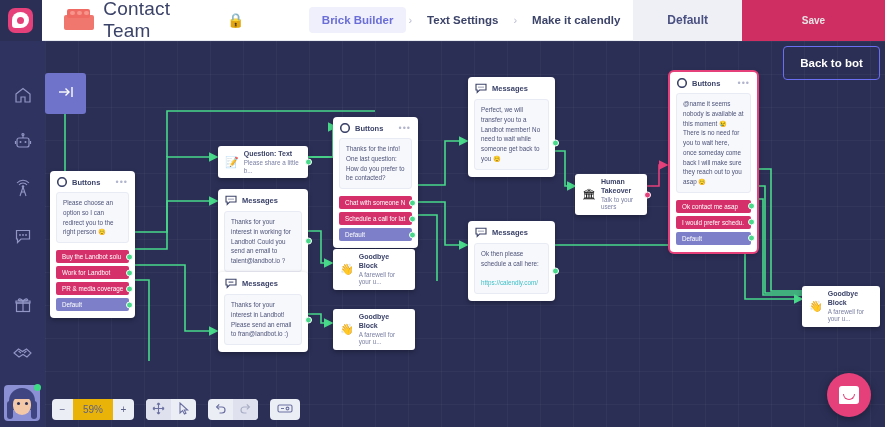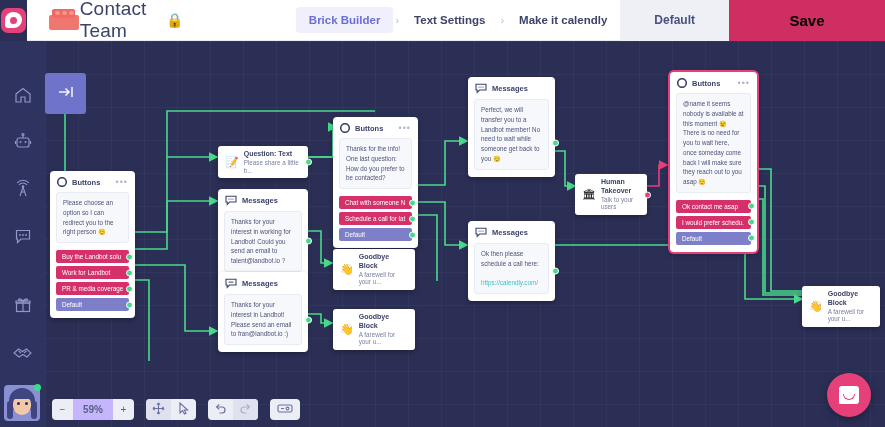--- a/index.html
+++ b/index.html
@@ -44,37 +44,37 @@
   }
   .brick-ico .stud {
     position: absolute; top: 2px; width: 5px; height: 4px;
     background: #f7948c; border-radius: 2px;
   }
   .page-title {
     margin-left: 12px; font-size: 19px; color: #3c4369; letter-spacing: .2px;
   }
   .lock-ico { margin-left: 14px; font-size: 14px; }
 
-  .crumbs { margin-left: 112px; display: flex; align-items: center; }
+  .crumbs { margin-left: 64px; display: flex; align-items: center; }
   .crumb {
     font-size: 11.5px; font-weight: bold; color: #3c4369;
     padding: 7px 13px; border-radius: 4px; white-space: nowrap;
   }
   .crumb.active { color: #6a6ed6; background: #f0f0fc; }
   .crumb-sep { color: #b9bdd4; font-size: 11px; padding: 0 2px; }
 
   .hdr-actions { margin-left: auto; display: flex; align-items: center; height: 41px; }
   .btn-preview {
     height: 41px; padding: 0 34px; background: #eef0f6; color: #4a5080;
     font-size: 12px; font-weight: bold; display: flex; align-items: center;
     justify-content: center; border: none;
   }
   .btn-save {
-    height: 41px; width: 156px; background: #cf2e63; color: #000000;
-    font-size: 15px; font-weight: bold; display: flex; align-items: center;
+    height: 41px; width: 143px; background: #cf2e63; color: #e5e5e5;
+    font-size: 10px; font-weight: bold; display: flex; align-items: center;
     justify-content: center; border: none;
   }
 
   
   .sidebar {
     position: absolute; left: 0; top: 41px; width: 45px; height: 386px;
     background: #2f3360; z-index: 35;
   }
   .side-item {
     width: 45px; height: 47px; display: flex; align-items: center; justify-content: center;
@@ -181,21 +181,21 @@
   }
   .grp {
     display: flex; align-items: center; background: #eceef6; border-radius: 4px;
     overflow: hidden; margin-right: 12px; height: 21px;
   }
   .grp > div {
     display: flex; align-items: center; justify-content: center;
     color: #5b6087; font-size: 10px; height: 21px;
   }
   .zm-minus, .zm-plus { width: 21px; font-size: 12px; }
-  .zm-val { width: 40px; background: #c4b5fd; font-size: 9px; font-weight: bold; }
+  .zm-val { width: 40px; background: #eab308; font-size: 9px; font-weight: normal; }
   .tool { width: 25px; }
   .tool.on { background: #dfe2ee; }
   .undo { width: 25px; }
   .redo { width: 25px; background: #dfe2ee; color: #a9aec6; }
   .minimap { width: 30px; }
 
   .chat-fab {
     position: absolute; right: 14px; bottom: 10px; width: 44px; height: 44px;
     border-radius: 50%; background: #e5407a; display: flex;
     align-items: center; justify-content: center; z-index: 45;
@@ -395,20 +395,21 @@
         <path d="M712 158 H718 V254 H757"></path>
 
         <path d="M122 116 V70 H330"></path>
       </g>
       <g fill="none" stroke="#e5407a" stroke-width="1.6">
 
         <path d="M602 145 H614 V124 H622" marker-end="url(#arp)"></path>
       </g>
     </svg>
 
+    <button class="back-to-bot">Back to bot</button>
 
     <div class="start-block">
       <span>
         <svg width="20" height="16" viewBox="0 0 20 16" fill="none" stroke="#ffffff" stroke-width="1.4">
           <path d="M3 8 H13"></path>
             <path d="M9.5 4.5 L13 8 L9.5 11.5"></path>
             <path d="M16 3 V13"></path>
         </svg>
       </span>
     </div>

